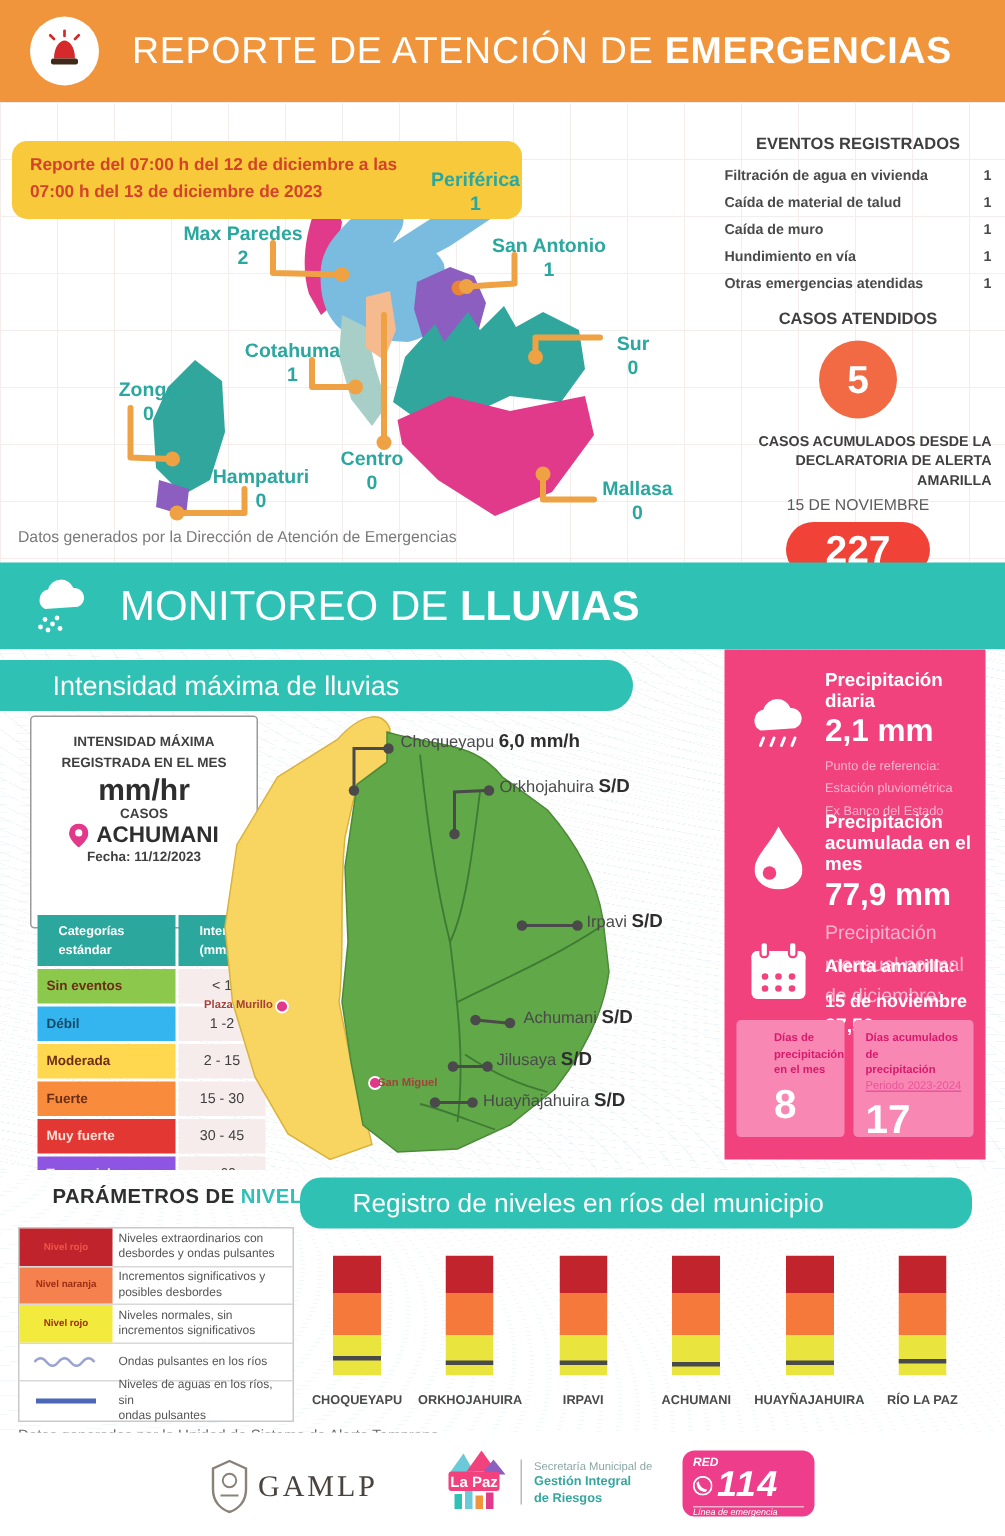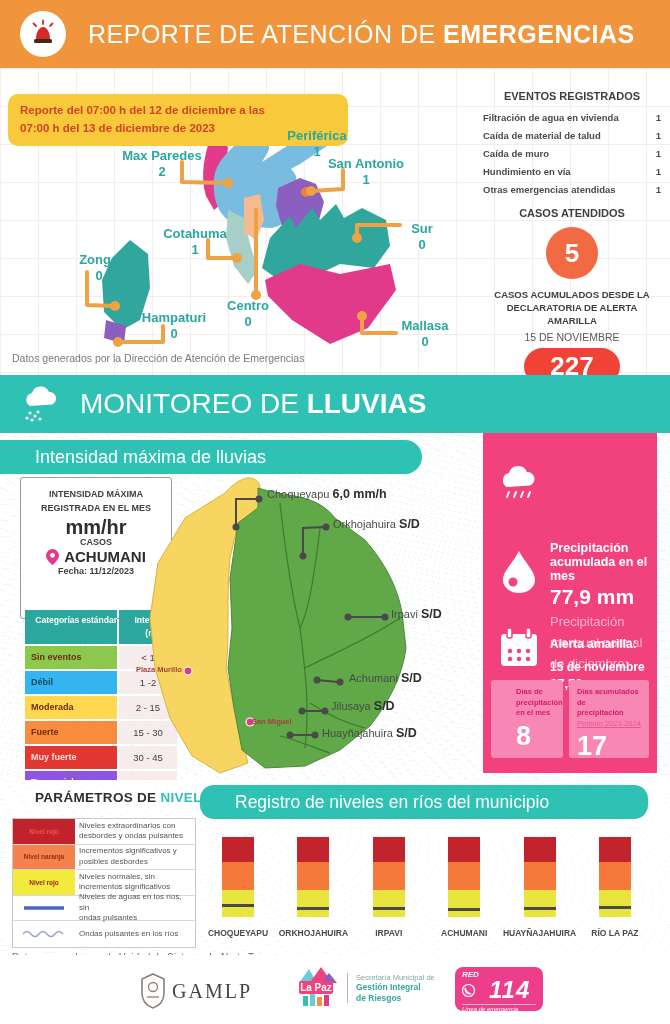--- a/index.html
+++ b/index.html
@@ -22,21 +22,21 @@
   .map-svg { position:absolute; left:0; top:0; width:480px; height:307px; }
   .dlabel { position:absolute; text-align:center; color:#2AA79E; font-weight:bold; font-size:13px; line-height:1.25; }
   .map-caption { position:absolute; left:12px; top:284px; font-size:10.5px; color:#7a7a7a; }
 
   .events-col { position:absolute; left:483px; top:22px; width:178px; }
   .ev-title { text-align:center; font-size:11px; font-weight:bold; color:#3f3f3f; margin-bottom:10px; }
   .ev-row { display:flex; justify-content:space-between; font-size:9.5px; font-weight:bold; color:#4a4a4a; margin-bottom:7px; }
   .cases-title { text-align:center; font-size:11px; font-weight:bold; color:#3f3f3f; margin-top:12px; }
   .case-circle { width:52px; height:52px; border-radius:50%; background:#F26A44; color:#fff; font-size:26px; font-weight:bold;
     display:flex; align-items:center; justify-content:center; margin:8px auto 10px; }
-  .acc-title { text-align:center; font-size:9.5px; font-weight:bold; color:#3f3f3f; line-height:1.35; }
+  .acc-title { text-align:right; font-size:9.5px; font-weight:bold; color:#3f3f3f; line-height:1.35; }
   .acc-date { text-align:center; font-size:10.5px; color:#5a5a5a; margin-top:4px; }
   .acc-pill { width:96px; height:37px; border-radius:19px; background:#F04237; color:#fff; font-size:26px; font-weight:bold;
     display:flex; align-items:center; justify-content:center; margin:5px auto 0; }
 
   
   .band { position:absolute; left:0; top:375px; width:670px; height:58px; background:#2FC1B4; display:flex; align-items:center; }
   .band-title { color:#fff; font-size:28px; margin-left:18px; }
   .band-title b { font-weight:bold; }
 
   
@@ -51,21 +51,21 @@
   .int-t { font-size:9px; font-weight:bold; color:#3f3f3f; line-height:1.5; }
   .int-v { font-size:22px; font-weight:bold; color:#2e2e2e; margin-top:6px; }
   .int-u { font-size:20px; font-weight:bold; color:#2e2e2e; margin-top:2px; line-height:1; }
   .int-c { font-size:9px; font-weight:bold; color:#3f3f3f; }
   .int-row { display:flex; align-items:center; justify-content:center; gap:5px; margin-top:1px; }
   .int-n { font-size:15px; font-weight:bold; color:#2e2e2e; }
   .int-f { font-size:9px; font-weight:bold; color:#3f3f3f; margin-top:1px; }
 
   .cat-table { position:absolute; left:25px; top:177px; width:152px; }
   .cat-head { display:flex; gap:2px; }
-  .cat-head div { background:#2BA79D; color:#fff; font-weight:bold; font-size:8.5px; line-height:1.5; padding:4px 0;text-align:right; }
+  .cat-head div { background:#2BA79D; color:#fff; font-weight:bold; font-size:8.5px; line-height:1.5; padding:4px 14px; }
   .cat-head .c1 { width:92px; } .cat-head .c2 { width:58px; }
   .cat-row { display:flex; gap:2px; margin-top:2px; }
   .cat-row .lab { width:92px; font-size:9px; font-weight:bold; color:#6b2e14; padding:6px 6px; }
   .cat-row .rng { width:58px; background:#F6ECEC; font-size:9.5px; color:#3f3f3f; padding:6px 0; text-align:center; }
   .cat-0 .lab { background:#8BC84C; } .cat-1 .lab { background:#35B5F0; color:#134a66; }
   .cat-2 .lab { background:#FFD84F; } .cat-3 .lab { background:#F98B3D; }
   .cat-4 .lab { background:#E23732; color:#fbe0d8; } .cat-5 .lab { background:#8E55E2; color:#efe3ff; }
 
   .basin-svg { position:absolute; left:130px; top:35px; width:330px; height:312px; }
   .station { position:absolute; font-size:11px; color:#4a4a4a; white-space:nowrap; }
@@ -111,21 +111,21 @@
   
   .footer { position:absolute; left:0; top:955px; width:670px; height:69px; background:#fff; }
   .gamlp { position:absolute; left:140px; top:18px; display:flex; align-items:center; gap:6px; }
   .gamlp-name { font-family:"Liberation Serif", serif; font-size:20px; letter-spacing:2px; color:#4a4440; }
   .lapaz { position:absolute; left:293px; top:12px; display:flex; align-items:center; }
   .lapaz-txt { border-left:1px solid #bbb; margin-left:8px; padding-left:8px; }
   .lp1 { font-size:7.5px; color:#8aa7a5; }
   .lp2 { font-size:8.5px; font-weight:bold; color:#35A79E; line-height:1.25; }
   .red114 { position:absolute; left:455px; top:12px; width:88px; height:44px; background:#EE3D8A; border-radius:8px; color:#fff; padding:3px 7px 0; }
   .red114 .r-top { font-size:8px; font-style:italic; font-weight:bold; }
-  .red114 .r-mid { display:flex; align-items:center; gap:14px; margin-top:-3px; }
+  .red114 .r-mid { display:flex; align-items:center; gap:3px; margin-top:-3px; }
   .red114 .r-num { font-size:24px; font-weight:bold; font-style:italic; letter-spacing:1px; }
   .red114 .r-sub { font-size:6px; font-style:italic; border-top:1px solid rgba(255,255,255,.6); margin-top:0px; padding-top:1px; }
 </style>
 </head>
 <body>
 
 <div id="page">
 
   <div class="header">
     <div class="siren-wrap">
@@ -178,21 +178,21 @@
           <circle cx="118" cy="274" r="5"></circle>
           <circle cx="362" cy="248" r="5"></circle>
       </g>
     </svg>
 
     <div class="report-box">
       <div>Reporte del 07:00 h del 12 de diciembre a las</div>
       <div>07:00 h del 13 de diciembre de 2023</div>
     </div>
 
-    <div class="dlabel" style="left:262px;top:60px;width:110px;">
+    <div class="dlabel" style="left:262px;top:44px;width:110px;">
       <div>Periférica</div>
         <div>1</div>
       </div>
     <div class="dlabel" style="left:108px;top:80px;width:108px;">
       <div>Max Paredes</div>
         <div>2</div>
       </div>
     <div class="dlabel" style="left:318px;top:88px;width:96px;">
       <div>San Antonio</div>
         <div>1</div>
@@ -371,20 +371,29 @@
     <div class="pink-panel">
       <svg class="pp-icon" style="top:30px;" width="44" height="42" viewBox="0 0 44 42">
         <path d="M10 24 a7.5 7.5 0 0 1 2-14 a9.5 9.5 0 0 1 18-1 a7 7 0 0 1 3 13.5 Z" fill="#fff"></path>
         <g stroke="#fff" stroke-width="2" stroke-linecap="round">
             <line x1="12" y1="29" x2="10" y2="34"></line>
             <line x1="19" y1="29" x2="17" y2="34"></line>
             <line x1="26" y1="29" x2="24" y2="34"></line>
             <line x1="33" y1="29" x2="31" y2="34"></line>
           </g>
       </svg>
+      <div class="pp-block" style="top:13px;width:100px;">
+        <div class="pp-title">Precipitación diaria</div>
+        <div class="pp-big">2,1 mm</div>
+        <div class="pp-sub">
+          <div>Punto de referencia:</div>
+            <div>Estación pluviométrica</div>
+            <div>Ex Banco del Estado</div>
+        </div>
+      </div>
       <svg class="pp-icon" style="top:118px;left:20px;" width="32" height="42" viewBox="0 0 32 42">
         <path d="M16 0 C22 12 32 20 32 29 a16 13 0 0 1 -32 0 C0 20 10 12 16 0 Z" fill="#fff"></path>
         <circle cx="10" cy="31" r="4.5" fill="#F2427E"></circle>
       </svg>
       <div class="pp-block" style="top:108px;width:104px;">
         <div class="pp-title">
           <div>Precipitación</div>
             <div>acumulada en el mes</div>
           </div>
         <div class="pp-big">77,9 mm</div>
@@ -450,37 +459,37 @@
       </div>
       <div class="lg-row">
         <div class="lg-sw sw-yellow">Nivel rojo</div>
         <div class="lg-desc">
             <div>Niveles normales, sin</div>
             <div>incrementos significativos</div>
           </div>
       </div>
       <div class="lg-row">
         <div class="lg-sw">
+          <svg width="44" height="10" viewBox="0 0 44 10">
+              <path d="M1 5 q4 -5 8 0 q4 5 8 0 q4 -5 8 0 q4 5 8 0 q4 -5 8 0" fill="none" stroke="#9BA3D0" stroke-width="1.6"></path>
+            </svg>
+        </div>
+        <div class="lg-desc">
+            <div>Ondas pulsantes en los ríos</div>
+          </div>
+      </div>
+      <div class="lg-row">
+        <div class="lg-sw">
           <svg width="44" height="8" viewBox="0 0 44 8">
               <line x1="2" y1="4" x2="42" y2="4" stroke="#4A67B8" stroke-width="3.4"></line>
             </svg>
         </div>
         <div class="lg-desc">
             <div>Niveles de aguas en los ríos, sin</div>
             <div>ondas pulsantes</div>
-          </div>
-      </div>
-      <div class="lg-row">
-        <div class="lg-sw">
-          <svg width="44" height="10" viewBox="0 0 44 10">
-              <path d="M1 5 q4 -5 8 0 q4 5 8 0 q4 -5 8 0 q4 5 8 0 q4 -5 8 0" fill="none" stroke="#9BA3D0" stroke-width="1.6"></path>
-            </svg>
-        </div>
-        <div class="lg-desc">
-            <div>Ondas pulsantes en los ríos</div>
           </div>
       </div>
     </div>
 
     <div class="reg-banner">Registro de niveles en ríos del municipio</div>
     <div class="bars-wrap">
         <div class="bar-col">
           <div class="bar">
             <div style="height: 31%; background: rgb(194, 36, 46);"></div>
             <div style="height: 35%; background: rgb(245, 121, 59);"></div>

